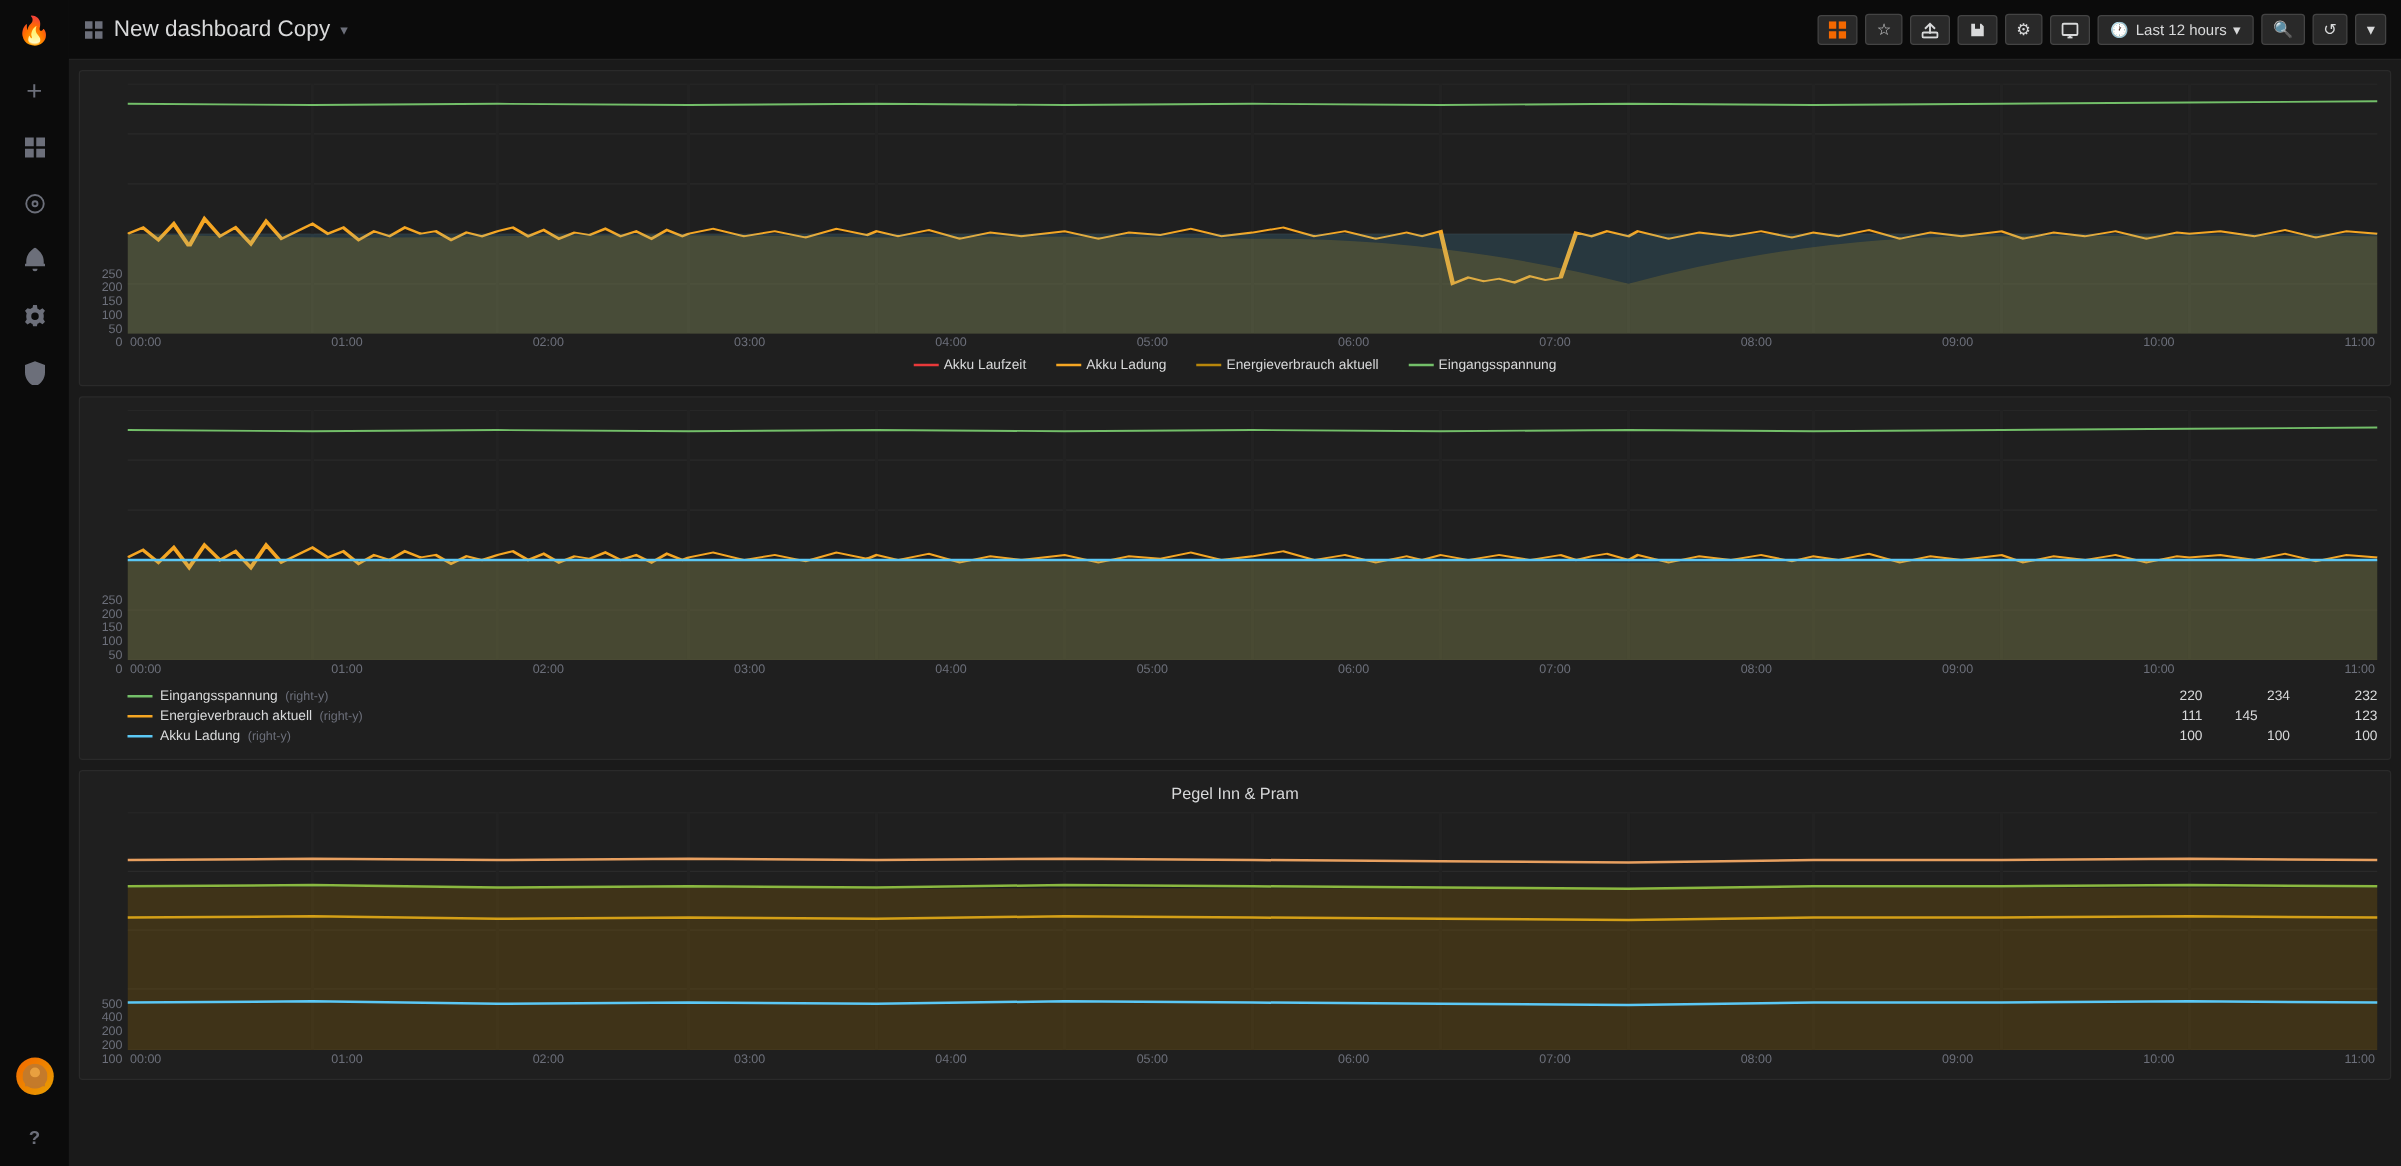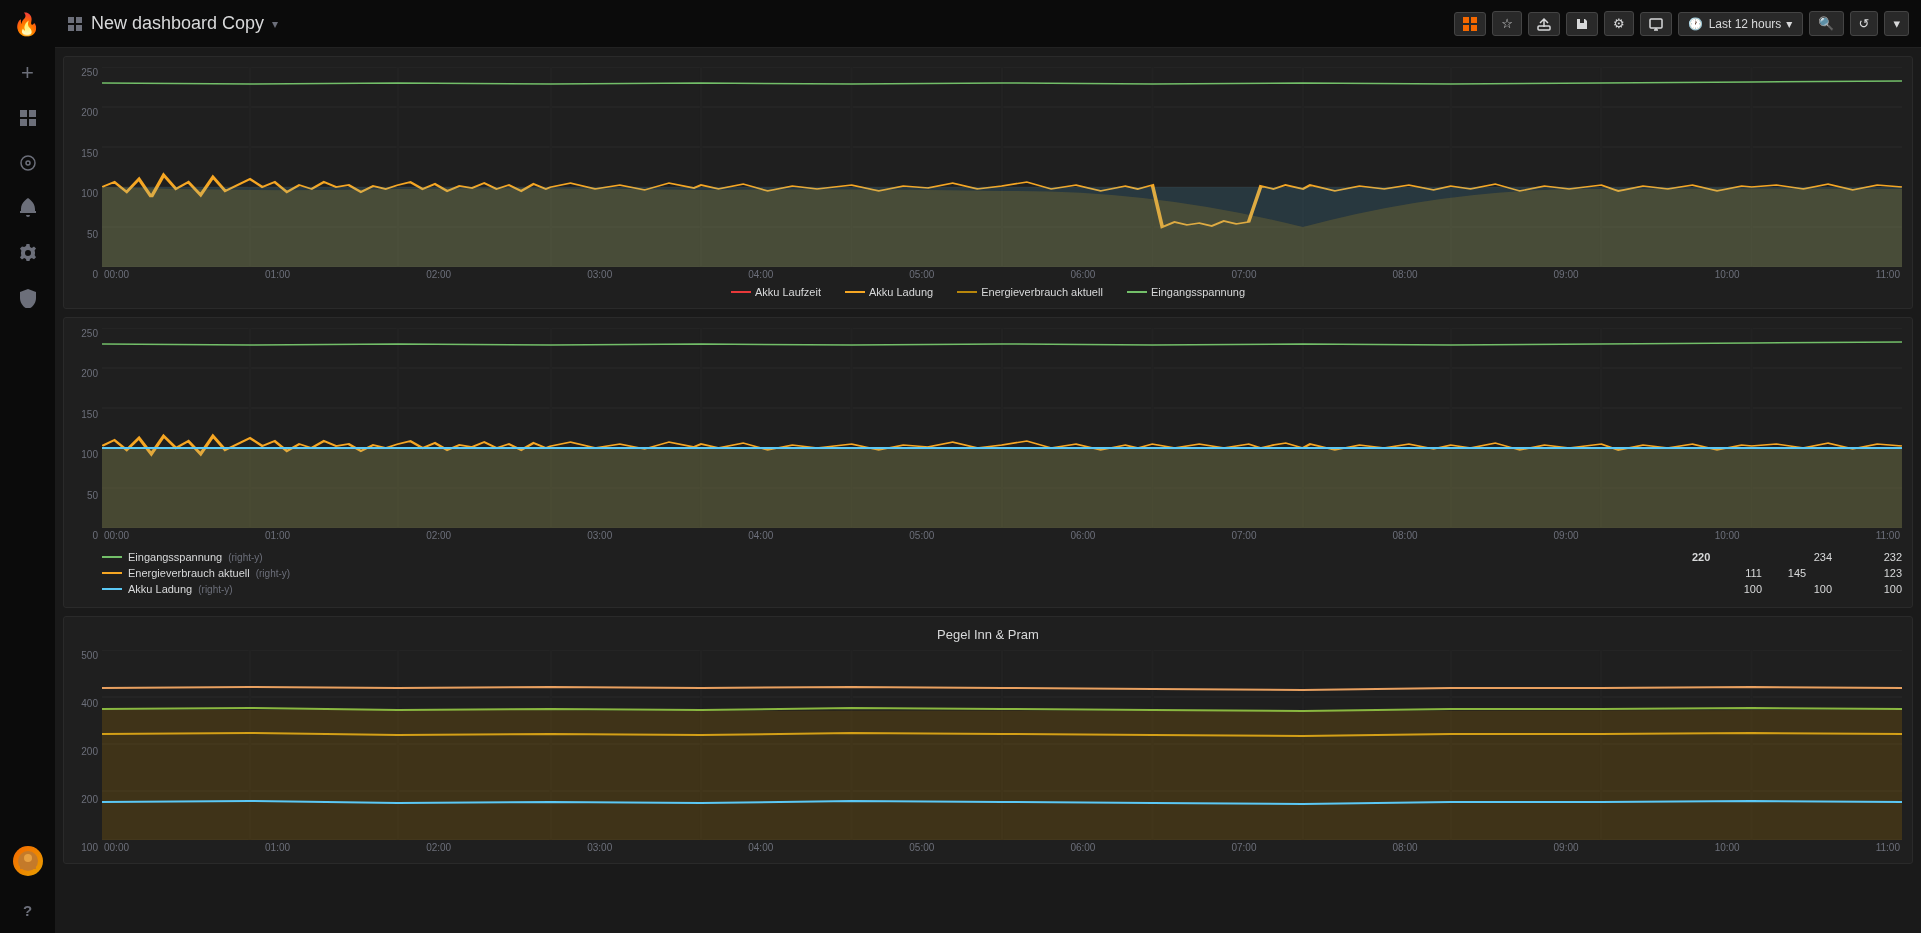--- a/index.html
+++ b/index.html
@@ -178,21 +178,21 @@
       display: flex;
       justify-content: space-between;
       margin-top: 2px;
       padding: 0 2px;
       font-size: 10px;
       color: #6c6f7a;
     }
     .y-axis {
       display: flex;
       flex-direction: column;
-      justify-content: space-between;
+      justify-content: flex-end;
       align-items: flex-end;
       padding-right: 4px;
       font-size: 10px;
       color: #6c6f7a;
       width: 28px;
       flex-shrink: 0;
     }
     #content::-webkit-scrollbar { width: 6px; }
     #content::-webkit-scrollbar-track { background: #111; }
     #content::-webkit-scrollbar-thumb { background: #444; border-radius: 3px; }
@@ -440,21 +440,21 @@
       </div>
 
       <div style="margin-top:8px; padding-left:28px;">
 
         <div style="display:flex; align-items:center; padding:2px 0; font-size:11px;">
           <div style="flex:1; display:flex; align-items:center; gap:6px;">
             <div style="width:20px; height:2px; background:#73bf69;"></div>
             <span>Eingangsspannung</span>
             <span style="color:#6c6f7a; font-size:10px;">(right-y)</span>
           </div>
-          <span style="width:70px; color:#d8d9da;font-weight:bold;">220</span>
+          <span style="width:70px; text-align:right; color:#d8d9da;">220</span>
           <span style="width:70px; text-align:right; color:#d8d9da;">234</span>
           <span style="width:70px; text-align:right; color:#d8d9da;">232</span>
         </div>
 
         <div style="display:flex; align-items:center; padding:2px 0; font-size:11px;">
           <div style="flex:1; display:flex; align-items:center; gap:6px;">
             <div style="width:20px; height:2px; background:#f5a623;"></div>
             <span>Energieverbrauch aktuell</span>
             <span style="color:#6c6f7a; font-size:10px;">(right-y)</span>
           </div>

